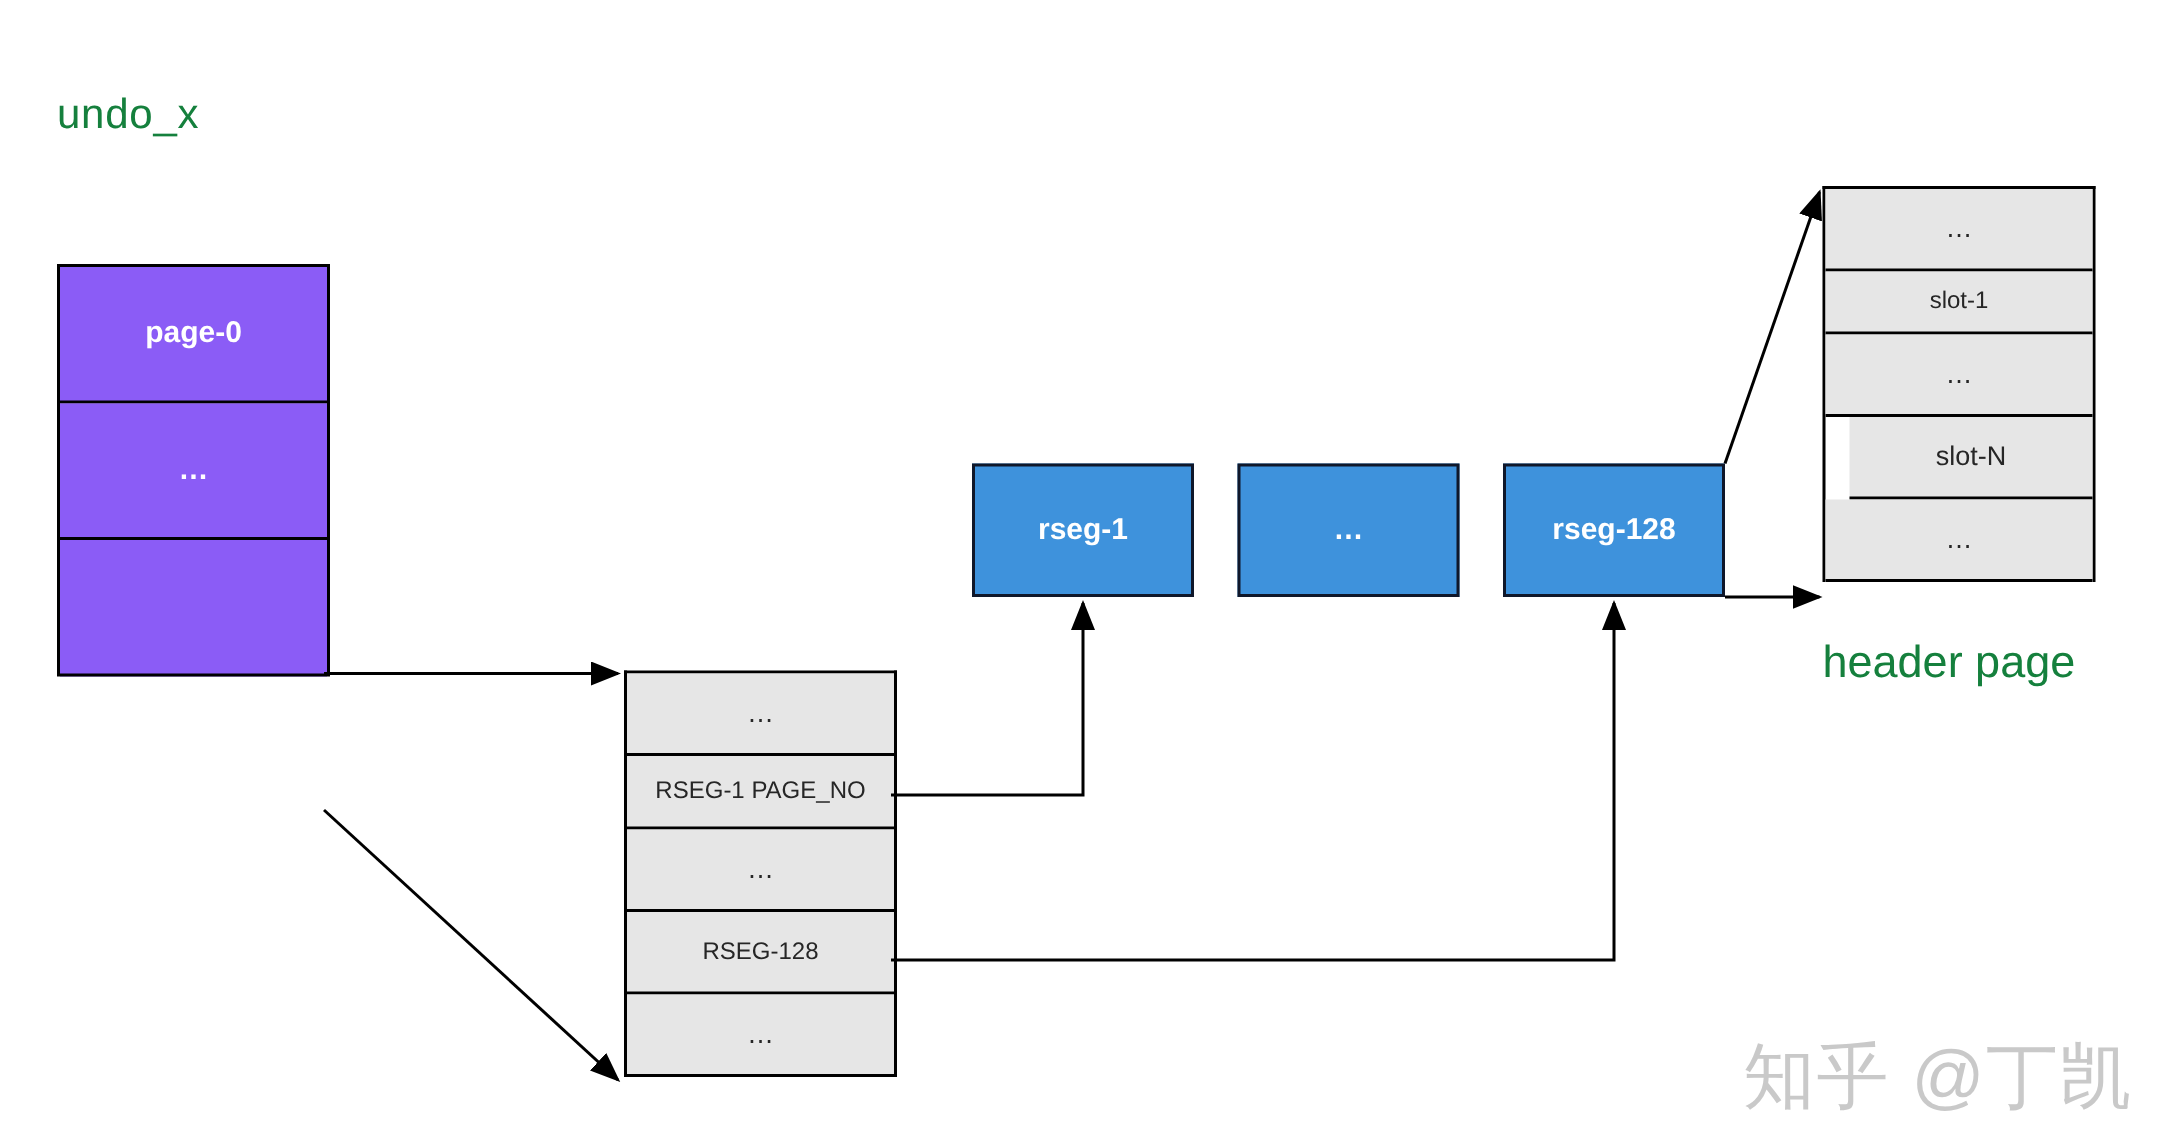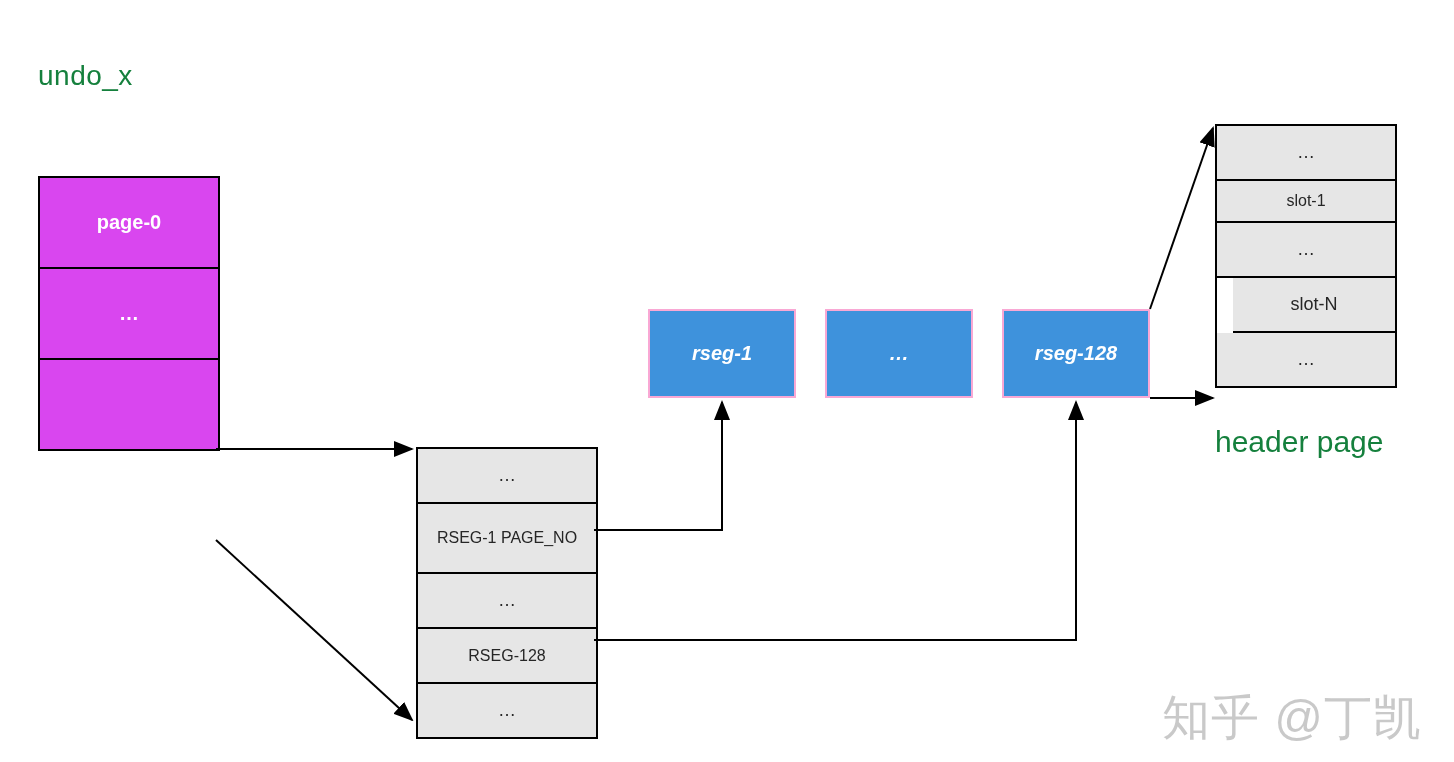--- a/index.html
+++ b/index.html
@@ -32,40 +32,39 @@
   }
   .cell {
     border-bottom: 2px solid #000;
     display: flex;
     align-items: center;
     justify-content: center;
     box-sizing: border-box;
     font-size: 20px;
   }
   .green .cell {
-    background: #d946ef;
+    background: #8b5cf6;
     color: #ffffff;
     font-weight: 600;
   }
   .gray .cell {
     background: #e6e6e6;
     color: #262626;
   }
   .rseg-box {
     position: absolute;
     background: #3e92dc;
-    border: 2px solid #f9a8d4;
+    border: 2px solid #0f172a;
     color: #ffffff;
     font-weight: 600;
     font-size: 20px;
     display: flex;
     align-items: center;
     justify-content: center;
     box-sizing: border-box;
-    font-style: italic;
   }
   .watermark {
     position: absolute;
     right: 32px;
     bottom: 12px;
     font-size: 48px;
     color: rgba(100,100,100,0.35);
     font-family: "PingFang SC", "Microsoft YaHei", sans-serif;
     letter-spacing: 1px;
     user-select: none;
@@ -84,21 +83,21 @@
 <div class="title">undo_x</div>
 
 <div class="stack green" style="left:38px; top:176px; width:178px;">
   <div class="cell" style="height:91px;">page-0</div>
   <div class="cell" style="height:91px;">…</div>
   <div class="cell" style="height:91px;"></div>
 </div>
 
 <div class="stack gray" style="left:416px; top:447px; width:178px;">
   <div class="cell" style="height:55px; font-size:18px;">…</div>
-  <div class="cell" style="height:70px; font-size:16px;">RSEG-1 PAGE_NO</div>
+  <div class="cell" style="height:49px; font-size:16px;">RSEG-1 PAGE_NO</div>
   <div class="cell" style="height:55px; font-size:18px;">…</div>
   <div class="cell" style="height:55px; font-size:16px;">RSEG-128</div>
   <div class="cell" style="height:55px; font-size:18px;">…</div>
 </div>
 
 <div class="rseg-box" style="left:648px; top:309px; width:148px; height:89px;">rseg-1</div>
 <div class="rseg-box" style="left:825px; top:309px; width:148px; height:89px;">…</div>
 <div class="rseg-box" style="left:1002px; top:309px; width:148px; height:89px;">rseg-128</div>
 
 <div class="stack gray" style="left:1215px; top:124px; width:178px;">

